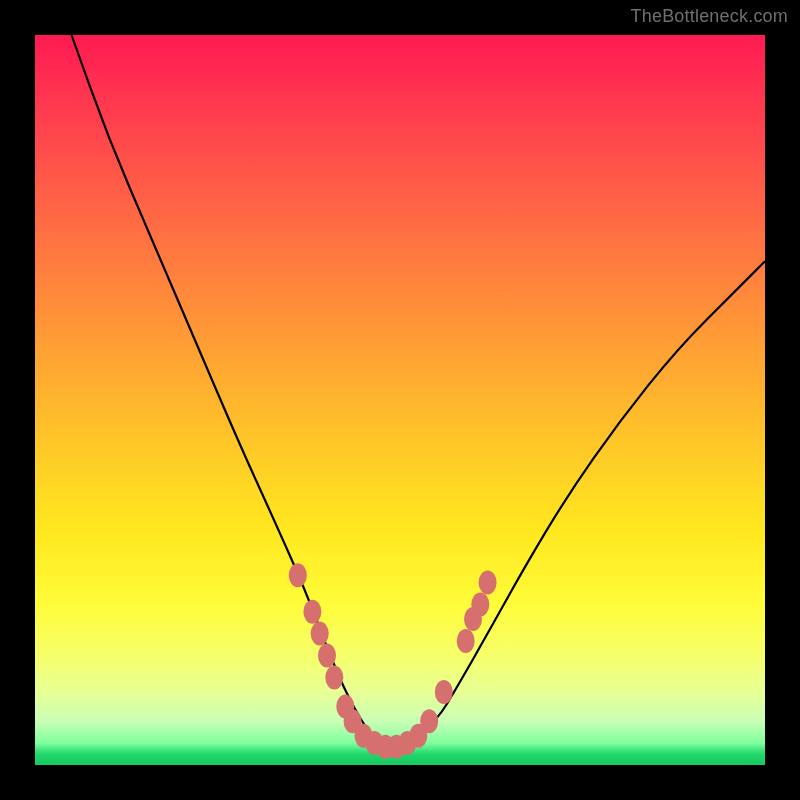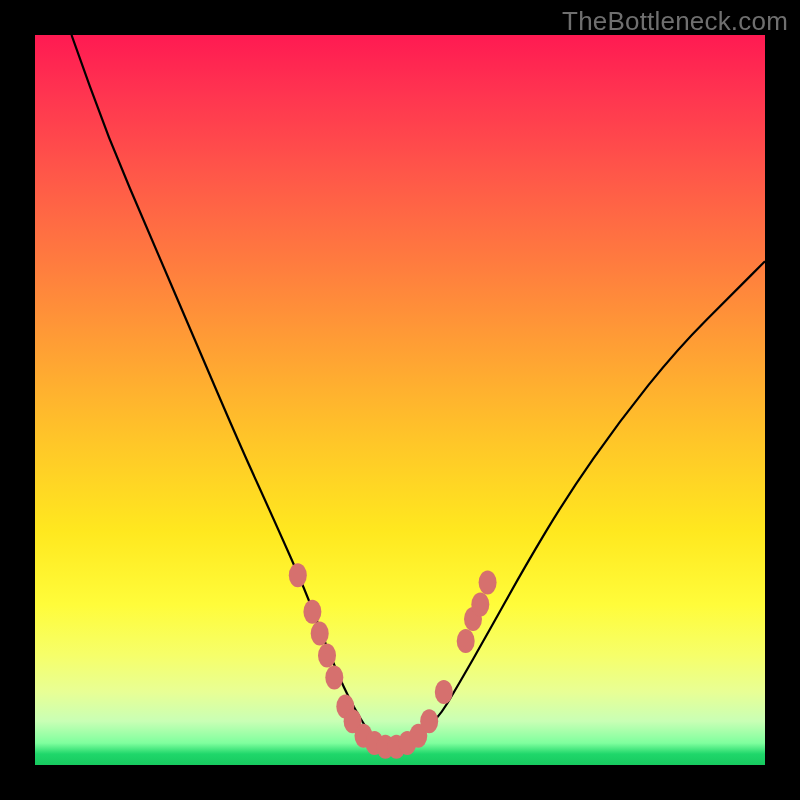--- a/index.html
+++ b/index.html
@@ -40,21 +40,21 @@
       #7fff9e 97%,
       #1fd76a 98.5%,
       #17c95f 100%
     );
   }
   .watermark {
     position: absolute;
     top: 6px;
     right: 12px;
     color: #6f6f6f;
-    font-size: 26px;
+    font-size: 18px;
     font-weight: 500;
     letter-spacing: 0.2px;
     user-select: none;
   }
   svg.curve {
     position: absolute;
     left: 0; top: 0;
     width: 730px;
     height: 730px;
   }

